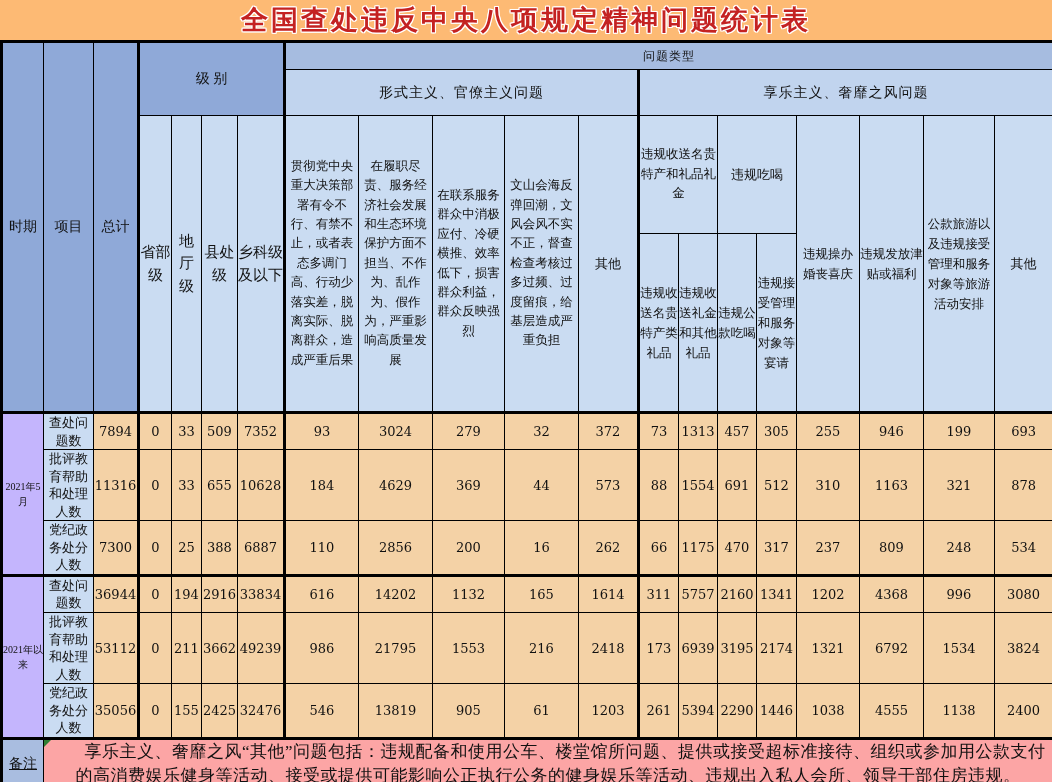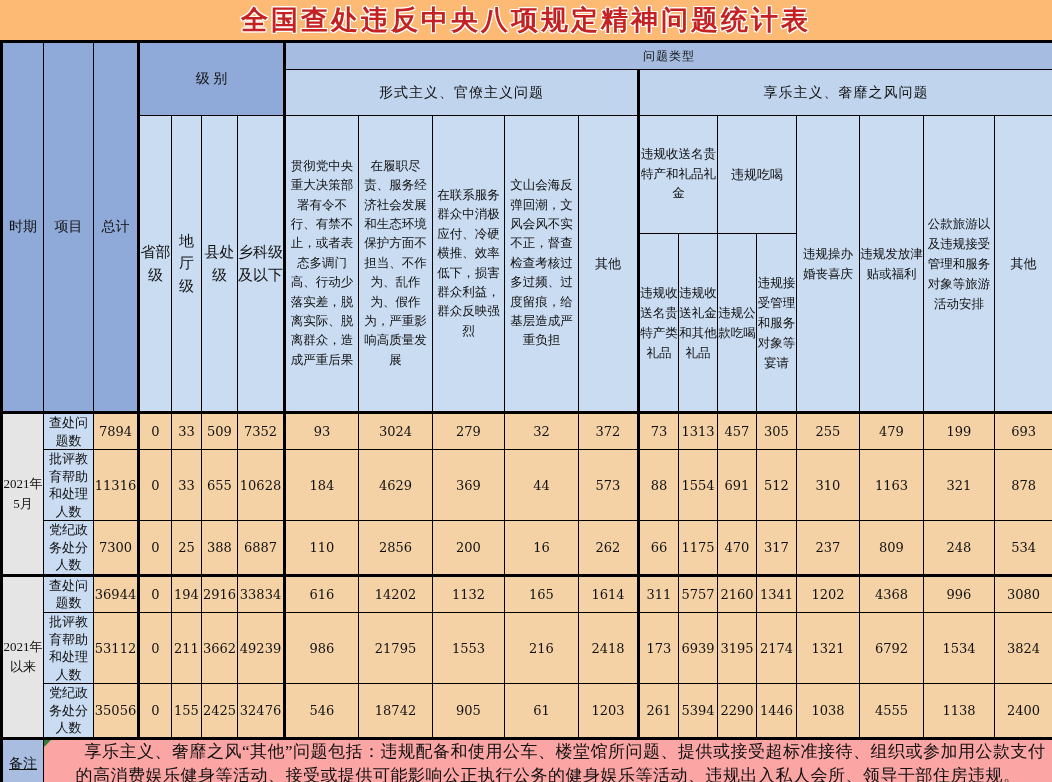--- a/index.html
+++ b/index.html
@@ -37,21 +37,21 @@
   .band{background:#a6bce0;font-size:12px;letter-spacing:1px;}
   .grp{background:#c1d4ee;font-size:14px;letter-spacing:1px;}
   .lt{background:#cadcf2;}
   .tot{padding:0 14px;font-size:14px;line-height:1.4;margin-left:20px;}
   .lvl{padding:2px 9px;font-size:15px;line-height:1.5;}
   .wrap4{padding:2px 5px;font-size:12.5px;line-height:1.55;text-align:justify;text-justify:inter-ideograph;}
   .wrap3{padding:2px 6px;font-size:12.5px;line-height:1.6;text-align:justify;text-justify:inter-ideograph;}
   .wrap2{padding:2px 6px;font-size:12.5px;line-height:1.6;text-align:justify;text-justify:inter-ideograph;}
   .center{font-size:13px;padding:2px 4px;}
   
-  .period{background:#e5e5e5;font-size:13px;line-height:1.5;padding:2px 4px;}
+  .period{background:#c4b5fd;font-size:10px;line-height:1.5;padding:2px 4px;}
   .rowlabel{background:#cadcf2;font-size:13px;line-height:1.35;padding:2px 4px;}
   .num{background:#f4d2a6;font-size:13px;font-family:"DejaVu Serif","Liberation Serif",serif;}
   
   .remark-label{background:#a9bde0;font-size:14px;text-decoration:underline;}
   .remark-content{
     background:#fca5a5;position:relative;text-align:left;
     font-size:17px;line-height:1.45;letter-spacing:0.5px;
     padding:2px 10px 2px 2px;text-indent:2em;
   }
   .tri{
@@ -146,21 +146,21 @@
           <td class="num thickL">93</td>
           <td class="num">3024</td>
           <td class="num">279</td>
           <td class="num">32</td>
           <td class="num">372</td>
           <td class="num thickL">73</td>
           <td class="num">1313</td>
           <td class="num">457</td>
           <td class="num">305</td>
           <td class="num">255</td>
-          <td class="num">479</td>
+          <td class="num">946</td>
           <td class="num">199</td>
           <td class="num">693</td>
         </tr>
         <tr style="height: 67px;">
           <th class="rowlabel">批评教育帮助和处理人数</th>
           <td class="num">11316</td>
           <td class="num thickL">0</td>
           <td class="num">33</td>
           <td class="num">655</td>
           <td class="num">10628</td>
@@ -243,21 +243,21 @@
           <td class="num">3824</td>
         </tr>
         <tr style="height: 52px;">
           <th class="rowlabel">党纪政务处分人数</th>
           <td class="num">35056</td>
           <td class="num thickL">0</td>
           <td class="num">155</td>
           <td class="num">2425</td>
           <td class="num">32476</td>
           <td class="num thickL">546</td>
-          <td class="num">18742</td>
+          <td class="num">13819</td>
           <td class="num">905</td>
           <td class="num">61</td>
           <td class="num">1203</td>
           <td class="num thickL">261</td>
           <td class="num">5394</td>
           <td class="num">2290</td>
           <td class="num">1446</td>
           <td class="num">1038</td>
           <td class="num">4555</td>
           <td class="num">1138</td>

